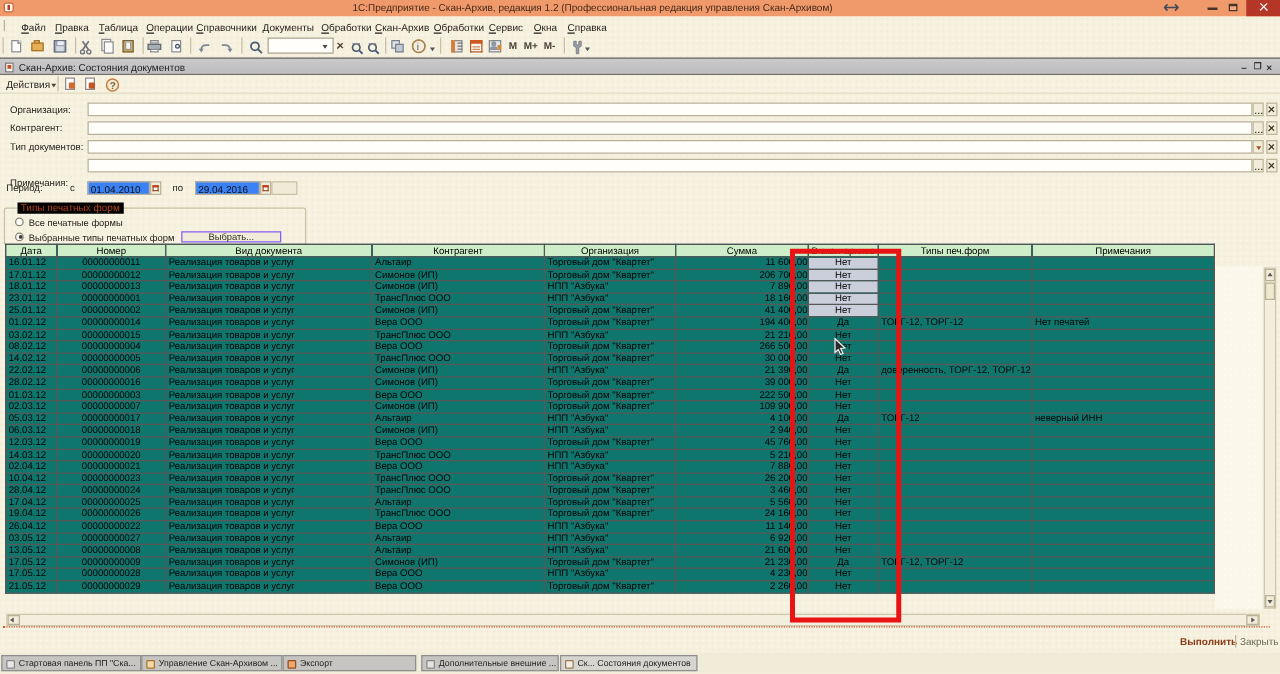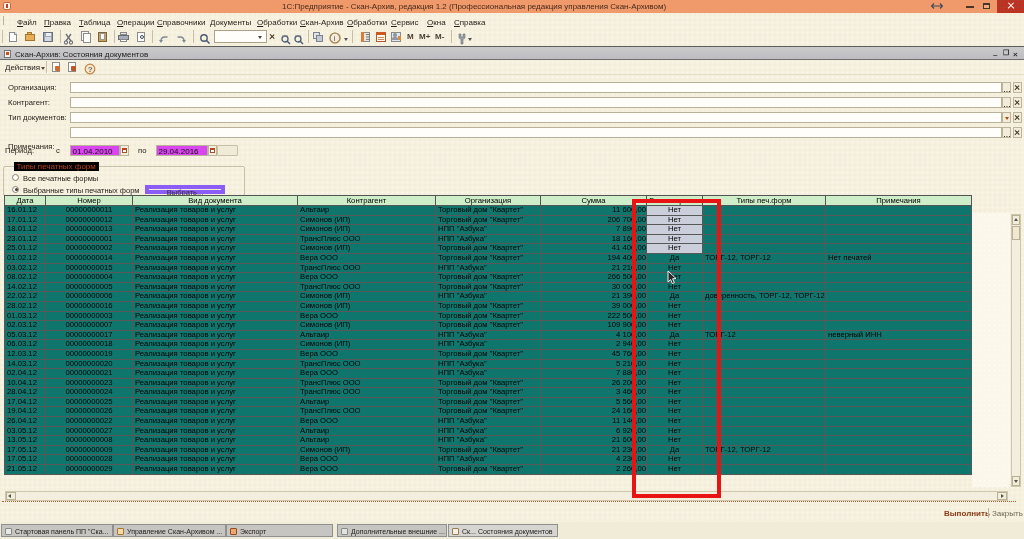--- a/index.html
+++ b/index.html
@@ -44,31 +44,31 @@
 .lbl{position:absolute;font-size:7.7px;color:#26221c}
 .inp{position:absolute;left:69.5px;width:932px;height:11.4px;background:#fffefb;border:1px solid #b9b098}
 .btn3,.btnx{position:absolute;width:9px;height:11.4px;background:#f1edd8;border:1px solid #bdb49b;font-size:7px;color:#4a4436;text-align:center}
 .btn3{left:1002px}.btnx{left:1012.5px}
 .btn3 s{position:absolute;left:0.5px;top:3px;letter-spacing:0.5px;text-decoration:none;font-weight:700;color:#3b362c;font-size:7px}
 .xg{position:absolute;left:1.4px;top:2.4px;width:5px;height:5px}
 .xg:before,.xg:after{content:"";position:absolute;left:-0.5px;top:2px;width:6.4px;height:1.3px;background:#41301e}
 .xg:before{transform:rotate(45deg)}.xg:after{transform:rotate(-45deg)}
 .drop{position:absolute;left:2px;top:4px;width:0;height:0;border:2.5px solid transparent;border-top:3.2px solid #a3511d}
 
-.dinp{position:absolute;height:11.4px;background:#d946ef;border:1px solid #b9b098;font-size:8px;color:#111;padding:1px 0 1px 2px}
+.dinp{position:absolute;height:11.4px;background:#3b82f6;border:1px solid #b9b098;font-size:8px;color:#111;padding:1px 0 1px 2px}
 .calb{position:absolute;width:9.5px;height:11.4px;background:#f1edd8;border:1px solid #bdb49b}
 .calb i{position:absolute;left:1.5px;top:2px;width:5px;height:5.5px;background:#fff;border:1px solid #a0522d;border-top:2px solid #c0441c}
 .dots3{position:absolute;left:217px;top:144.5px;width:21px;height:11px;background:#efebd6;border:1px solid #c8c0a6;border-radius:1px}
 
 #grp{position:absolute;left:2.5px;top:165.5px;width:242px;height:30px;border:1px solid #c9c1a6;border-radius:2px}
 #grp .cap{position:absolute;left:10px;top:-4.5px;background:#000000;padding:0 3px;font-size:8px;color:#b5431a}
 .radio{position:absolute;width:7px;height:7px;border:1px solid #8a8272;border-radius:50%;background:#fdfcf7}
 .radio.on:before{content:"";position:absolute;left:1.5px;top:1.5px;width:3px;height:3px;border-radius:50%;background:#3d3d3d}
 .rlbl{position:absolute;font-size:7.5px;color:#26221c}
-#selbtn{position:absolute;left:145px;top:184.5px;width:80px;height:9.5px;background:#f0ecd7;border:4px solid #8b5cf6;font-size:7.5px;color:#33302a;text-align:center;line-height:8.5px}
+#selbtn{position:absolute;left:145px;top:184.5px;width:80px;height:9.5px;background:#f0ecd7;border:1px solid #8b5cf6;font-size:7.5px;color:#33302a;text-align:center;line-height:8.5px}
 
 .cb{position:absolute;width:7.5px;height:7.5px;background:#fdfcf7;border:1px solid #8a8272}
 .cb:before{content:"";position:absolute;left:1.2px;top:1.6px;width:4px;height:2px;border-left:1.3px solid #222;border-bottom:1.3px solid #222;transform:rotate(-48deg)}
 
 #tbl{position:absolute;left:4px;top:195px;width:967px;height:277px;border-collapse:collapse;table-layout:fixed;background:#0f766e}
 #tbl th{background:#cdeec8;border:1px solid #555;font-size:7.7px;font-weight:400;color:#000;height:8px;padding:0;overflow:hidden;white-space:nowrap}
 #tbl td{border:1px solid #585858;font-size:7.7px;color:#000;height:8.6px;padding:0 2px;overflow:hidden;white-space:nowrap;line-height:8.6px}
 #tbl .c0{padding-left:2px}
 #tbl .c1{text-align:center}
 #tbl .c5{text-align:right;padding-right:0}

